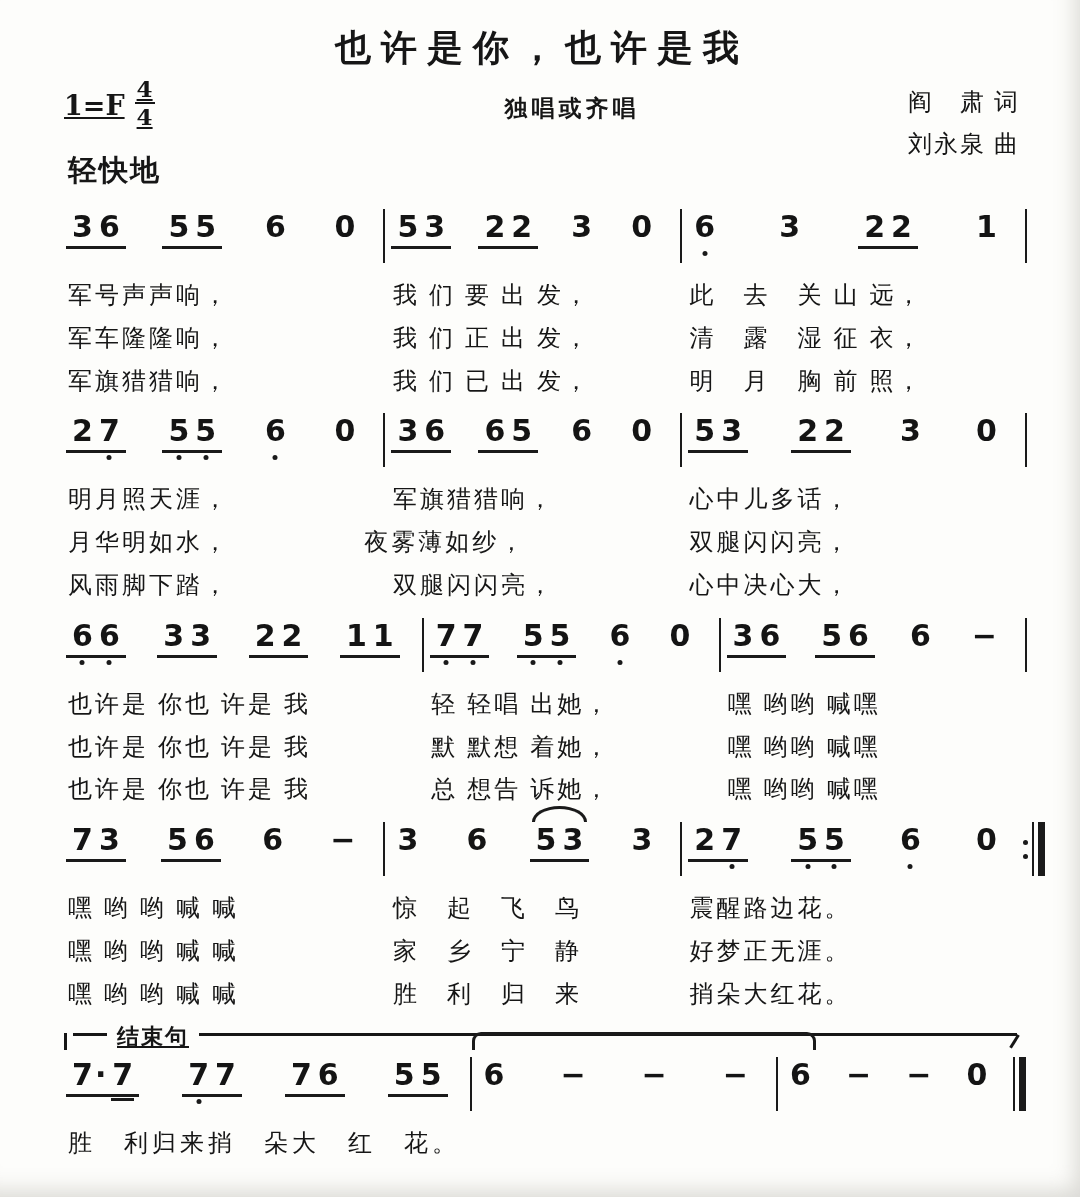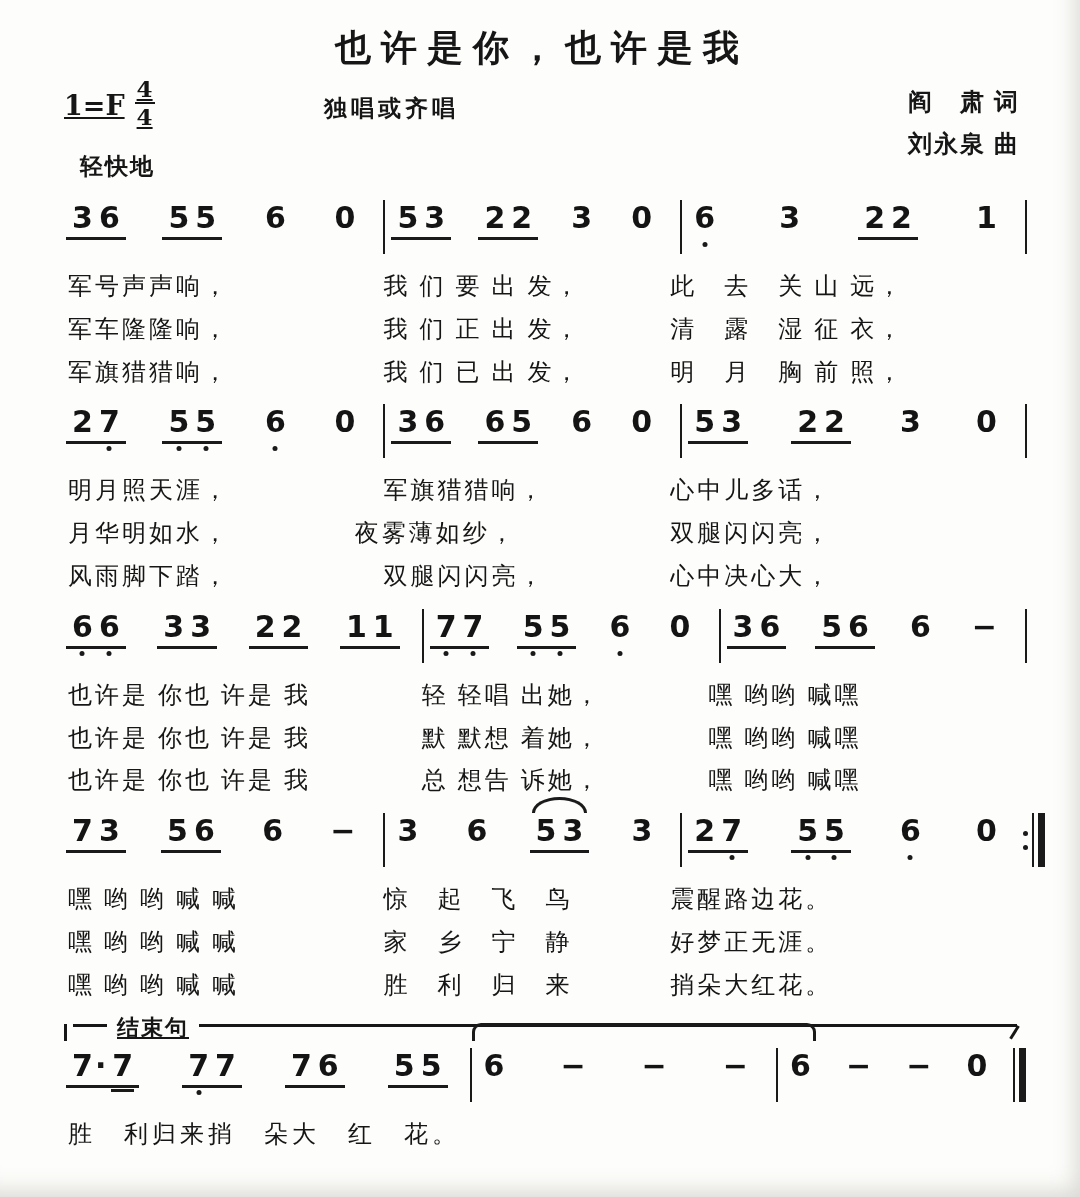--- a/index.html
+++ b/index.html
@@ -14,23 +14,23 @@
   .title{
     text-align:center;font-weight:700;font-size:36px;line-height:1.25;
     letter-spacing:10px;margin:2px 0 10px;
   }
   .meta-row{display:flex;align-items:flex-start;height:84px;}
   .key-block{display:flex;align-items:center;width:260px;flex:none;text-decoration:underline;}
   .key-sig{font-weight:700;font-size:27px;font-family:"DejaVu Serif",serif;}
   .frac{display:inline-flex;flex-direction:column;align-items:center;margin-left:10px;margin-top:-4px;}
   .frac .fnum,.frac .fden{font-weight:700;font-size:23px;line-height:1.05;font-family:"DejaVu Serif",serif;}
   .fline{width:20px;height:2px;background:#161616;margin:1px 0;}
-  .perf{flex:1;text-align:left;font-size:23px;letter-spacing:4px;font-weight:600;padding-top:12px;}
-  .credits{width:200px;flex:none;text-align:right;font-weight:700;font-size:24px;line-height:1.75;letter-spacing:2px;}
-  .tempo{font-weight:700;font-size:23px;letter-spacing:2px;margin:-14px 16px 2px;}
+  .perf{flex:1;text-align:center;font-size:23px;letter-spacing:4px;font-weight:600;padding-top:12px;}
+  .credits{width:200px;flex:none;text-align:right;font-weight:400;font-size:24px;line-height:1.75;letter-spacing:2px;}
+  .tempo{font-weight:700;font-size:29px;letter-spacing:2px;margin:-14px 4px 2px;}
   
   .music-line{margin-top:18px;}
   .notation-row{display:flex;align-items:flex-start;height:58px;}
   .measure{display:flex;justify-content:space-between;align-items:flex-start;
            box-sizing:border-box;padding:3px 18px 0 2px;position:relative;flex:none;}
   .m1{width:33%}.m2{width:30%}.m3{width:35%}
   .music-line:nth-child(3) .m1{width:37%}
   .music-line:nth-child(3) .m2{width:30%}
   .music-line:nth-child(3) .m3{width:31%}
   .music-line:nth-child(5) .m1{width:42%}
@@ -47,21 +47,21 @@
   .note.xu::after{content:"";position:absolute;left:-1px;right:-1px;bottom:-11px;height:3px;background:#1a1a1a;}
   .group.arc::before{content:"";position:absolute;left:2px;right:2px;top:-19px;height:13px;
         border:3px solid #1a1a1a;border-bottom:none;border-radius:50% 50% 0 0/100% 100% 0 0;}
   .tie{position:absolute;top:-25px;left:-4px;right:-44px;height:15px;
         border:3px solid #1a1a1a;border-bottom:none;border-radius:9px 9px 0 0;}
   .endsign{display:inline-flex;align-items:center;margin-left:2px;flex:none;}
   .dotcol{display:inline-flex;flex-direction:column;justify-content:center;gap:9px;height:54px;margin-right:4px;}
   .dotcol .rpd{width:5px;height:5px;background:#1a1a1a;border-radius:50%;}
   .thin{width:2px;height:54px;background:#1a1a1a;margin-right:4px;}
   .thick{width:7px;height:54px;background:#1a1a1a;}
-  .lyrics-row{display:flex;margin-top:14px;}
+  .lyrics-row{display:flex;margin-top:14px;justify-content:space-between;}
   .lyric-cell{box-sizing:border-box;flex:none;font-size:24px;line-height:1.2;
         letter-spacing:3px;padding-left:4px;white-space:nowrap;}
   .c1{width:33%}.c2{width:30%}.c3{width:35%}
   .music-line:nth-child(3) .c1{width:37%}
   .music-line:nth-child(3) .c2{width:30%}
   .music-line:nth-child(3) .c3{width:31%}
   .music-line:nth-child(5) .c1{width:100%;letter-spacing:4px;}
   
   .ending-bracket{display:flex;align-items:flex-start;height:26px;margin:22px 0 0;text-decoration:underline;}
   .ebtick{width:3px;height:17px;background:#161616;margin-top:2px;flex:none;}

